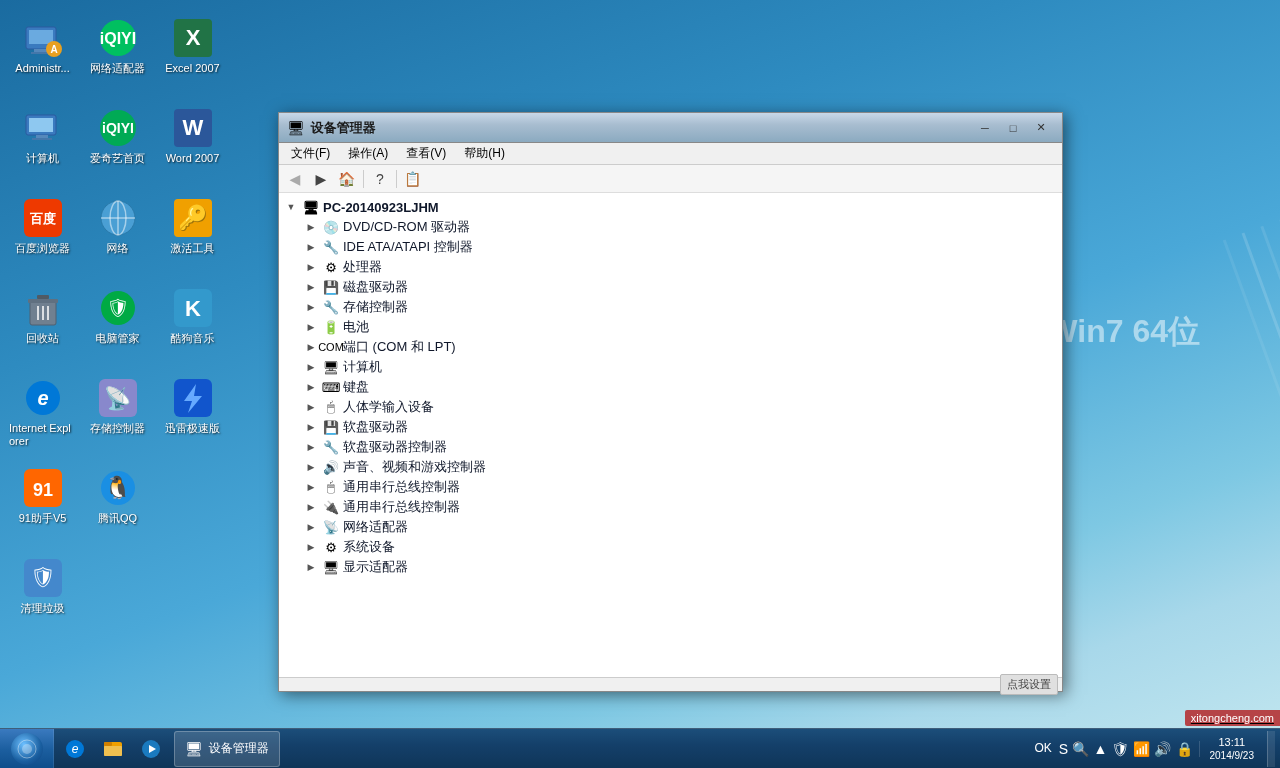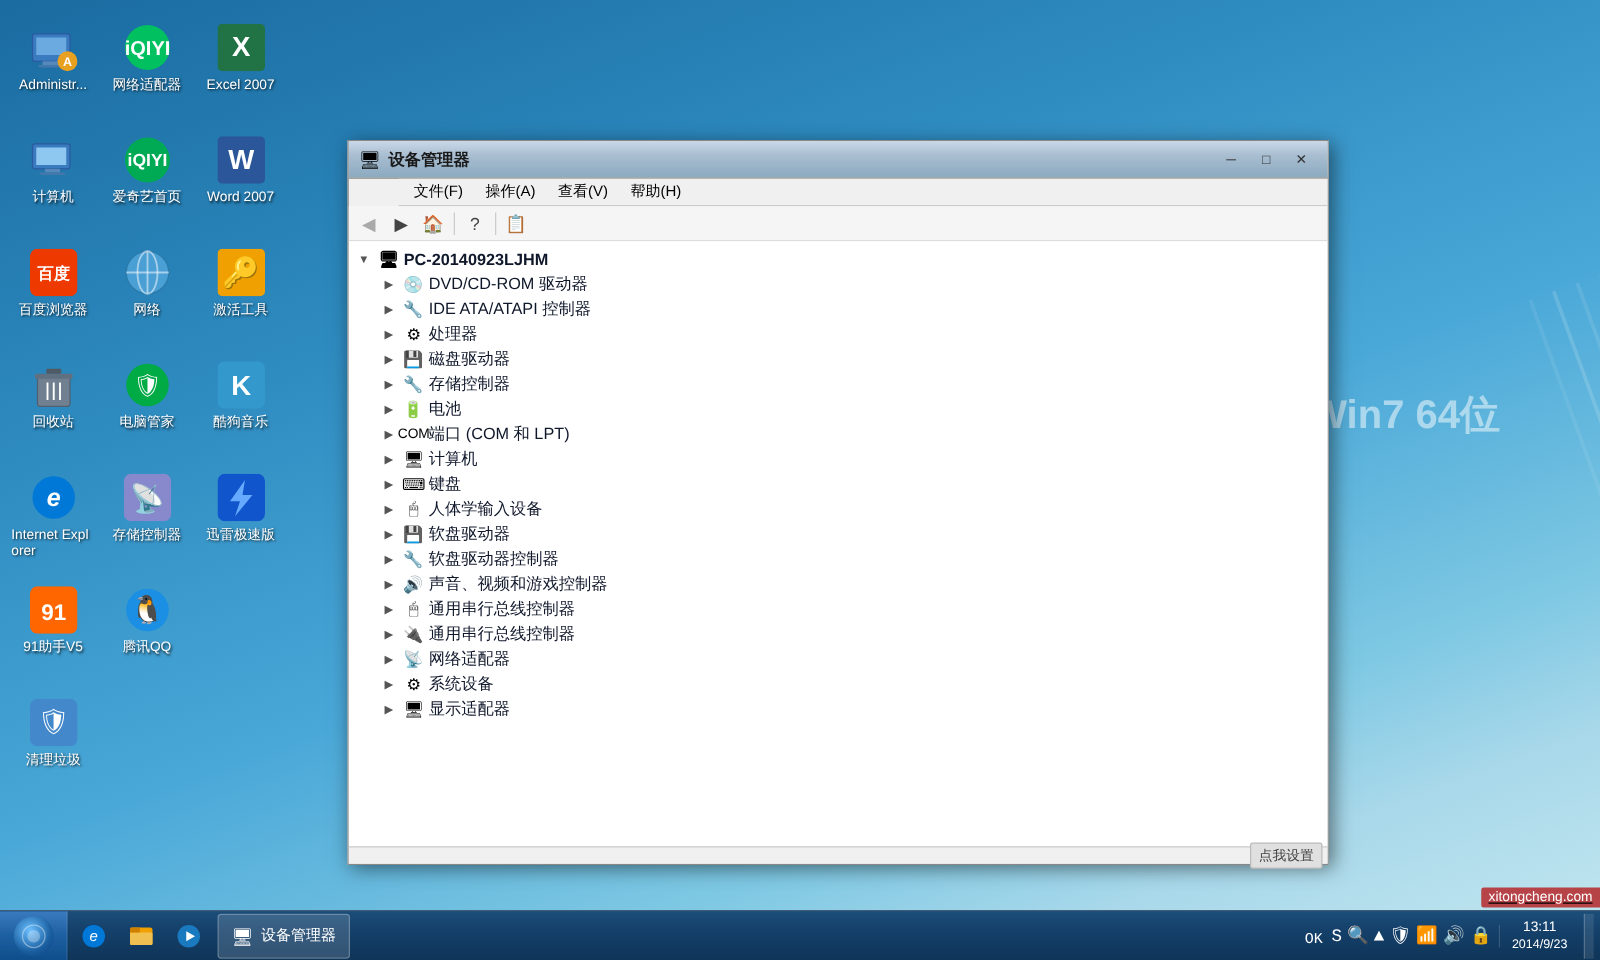--- a/index.html
+++ b/index.html
@@ -151,25 +151,24 @@
     .taskbar-window-btn .tb-icon { font-size: 14px; }
     .taskbar-right {
       margin-left: auto;
       display: flex;
       align-items: center;
       padding: 0 5px;
       gap: 2px;
     }
     .tray-icons {
       display: flex;
-      align-items: flex-end;
+      align-items: flex-start;
       gap: 4px;
       padding: 0 5px;
       border-right: 1px solid rgba(255,255,255,0.15);
-      font-family: Liberation Mono, monospace;
     }
     .tray-icon { font-size: 14px; color: white; cursor: pointer; }
     .clock-area {
       display: flex;
       flex-direction: column;
       align-items: center;
       padding: 0 8px;
       cursor: pointer;
       font-size: 11px;
       color: white;
@@ -233,21 +232,20 @@
     
     .menubar {
       height: 22px;
       background: #f0f0f0;
       display: flex;
       align-items: center;
       padding: 0 4px;
       border-bottom: 1px solid #ccc;
       font-size: 12px;
       gap: 2px;
-      margin-left: 40px;
     }
     .menu-item {
       padding: 2px 8px;
       cursor: pointer;
       border-radius: 2px;
     }
 
     
     .toolbar {
       height: 28px;

